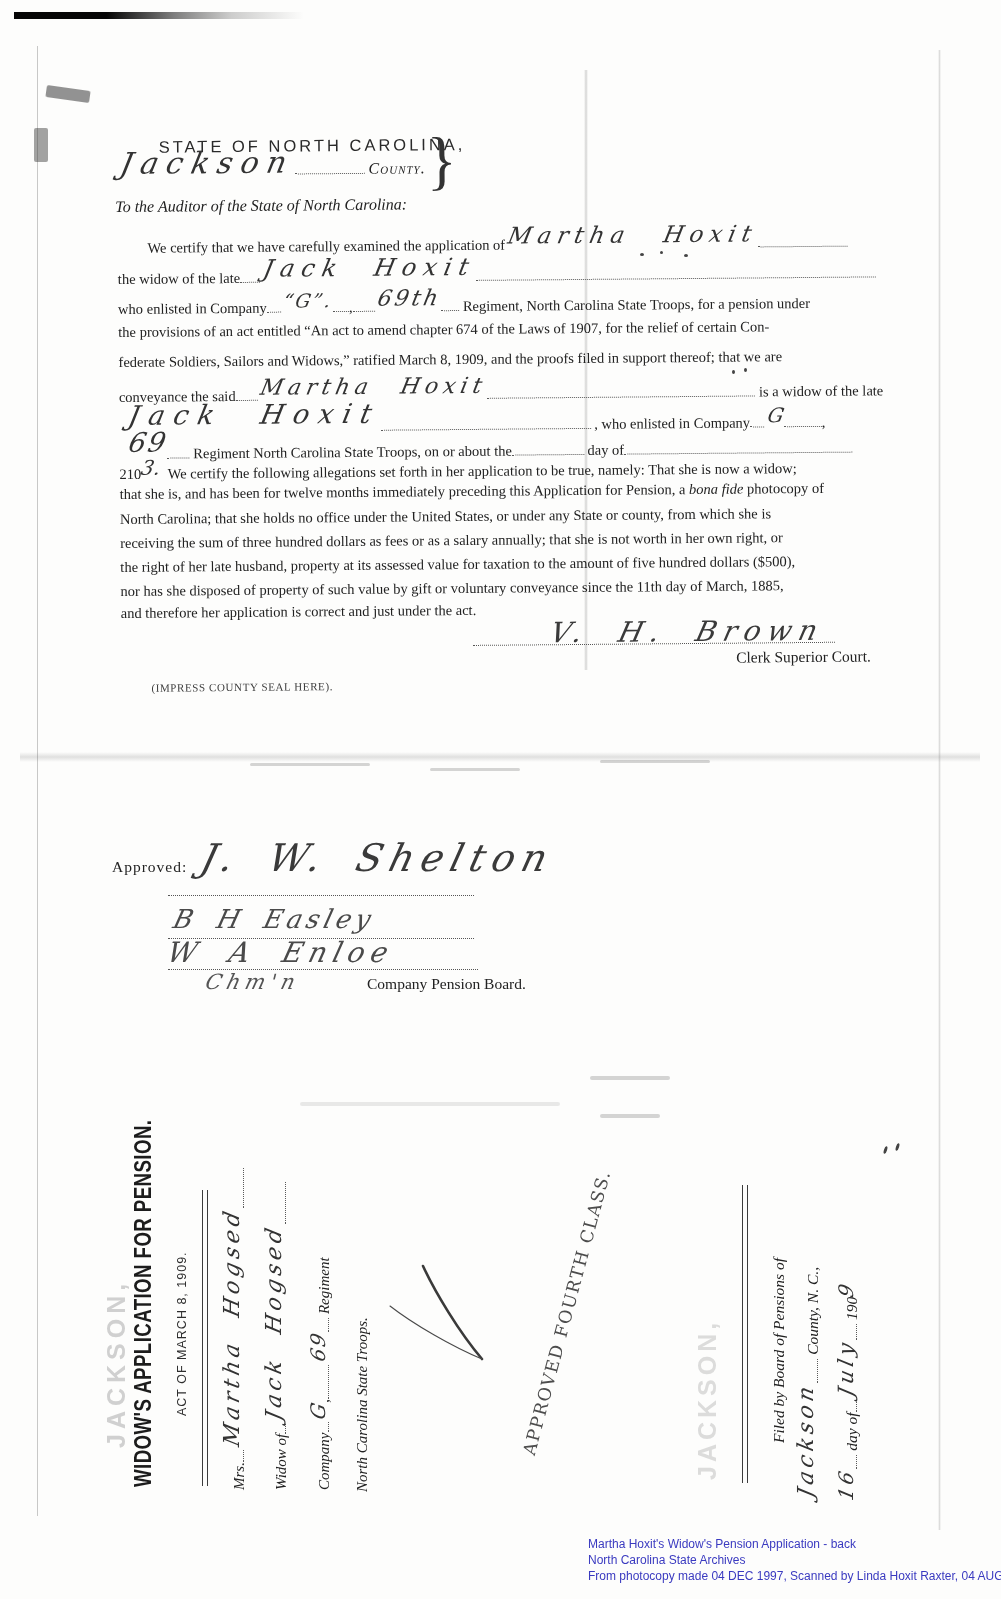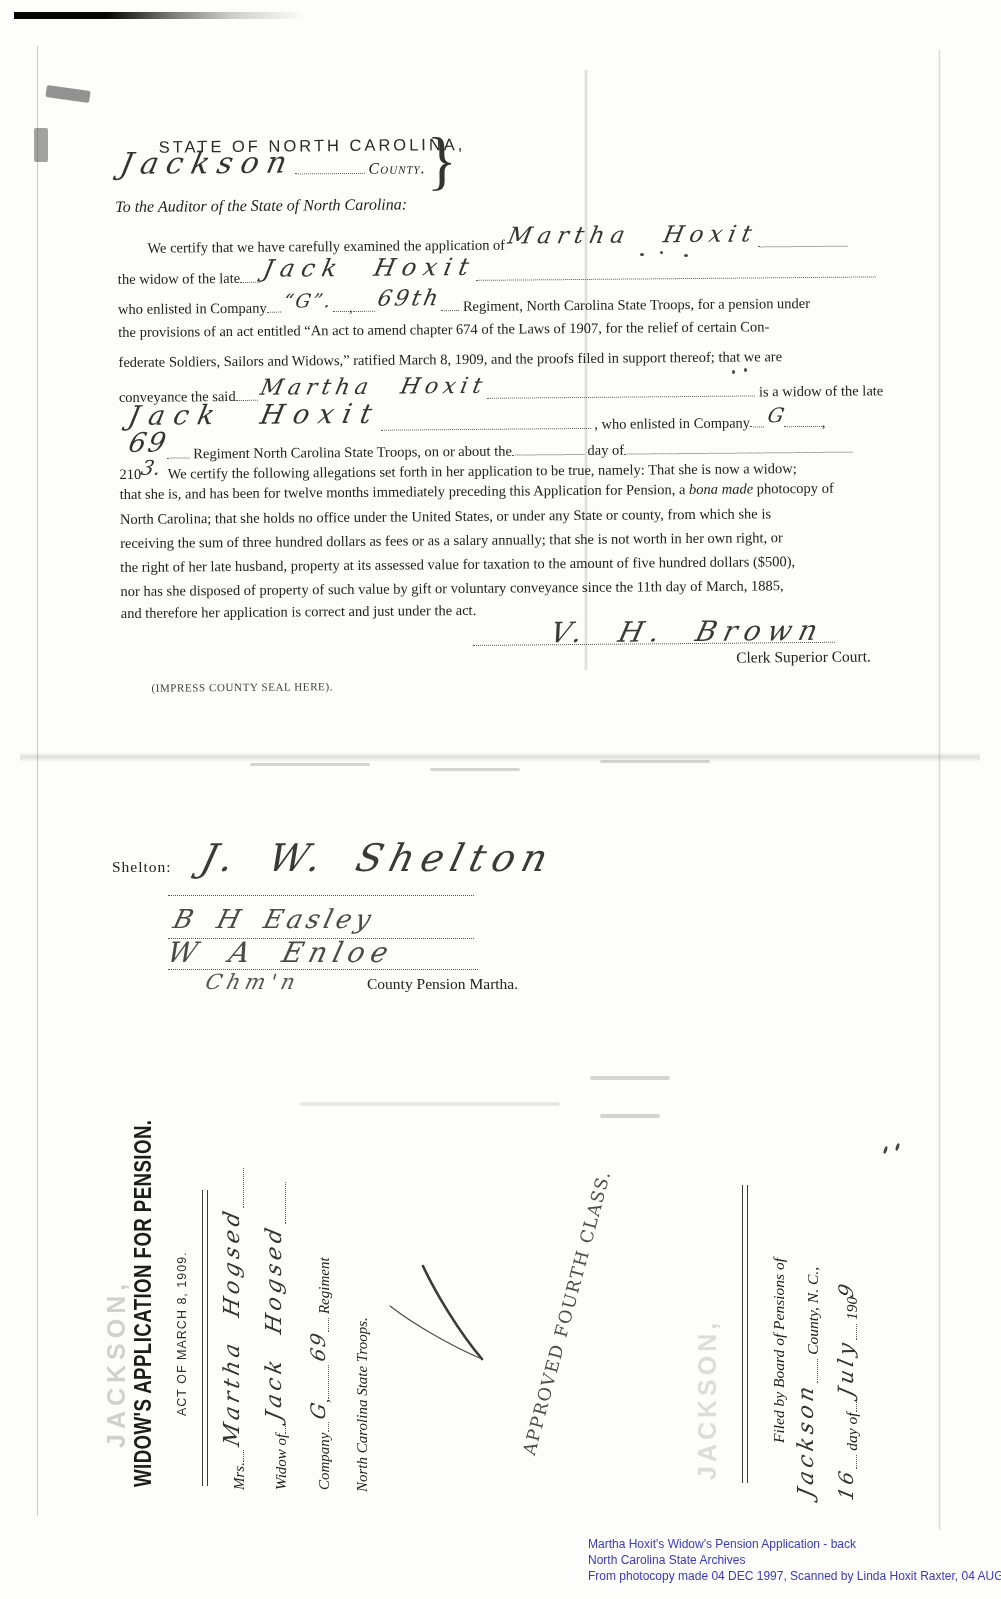--- a/index.html
+++ b/index.html
@@ -102,60 +102,60 @@
       <span>Regiment North Carolina State Troops, on or about the</span><span class="dots" style="width:72px;"></span>
       <span>day of</span><span class="dots" style="width:228px;"></span>
     </div>
 
     <div class="abs print" style="left:118px;top:460px;">
       <span>210</span><span class="hw" style="font-size:20px;top:-4px;">3.</span>&nbsp;&nbsp;<span>We certify the following allegations set forth in her application to be true, namely: That she is now a widow;</span>
     </div>
 
     <div class="abs print" style="left:118px;top:486px;">
       <span>that she is, and has been for twelve months immediately preceding this Application for Pension, a</span>
-      <span class="it">bona made</span>
+      <span class="it">bona fide</span>
       <span>photocopy of</span>
     </div>
 
     <div class="abs print" style="left:118px;top:511px;"><span>North Carolina; that she holds no office under the United States, or under any State or county, from which she is</span></div>
     <div class="abs print" style="left:118px;top:535px;"><span>receiving the sum of three hundred dollars as fees or as a salary annually; that she is not worth in her own right, or</span></div>
     <div class="abs print" style="left:118px;top:559px;"><span>the right of her late husband, property at its assessed value for taxation to the amount of five hundred dollars ($500),</span></div>
     <div class="abs print" style="left:118px;top:583px;"><span>nor has she disposed of property of such value by gift or voluntary conveyance since the 11th day of March, 1885,</span></div>
     <div class="abs print" style="left:118px;top:605px;"><span>and therefore her application is correct and just under the act.</span></div>
 
     <div class="abs" style="left:548px;top:620px;">
       <span class="sig" style="font-size:28px;letter-spacing:7px;word-spacing:14px;">V. H. Brown</span>
     </div>
     <div class="abs" style="left:470px;top:648px;width:362px;border-bottom:1.3px dotted #555;"></div>
     <div class="abs print" style="left:733px;top:654px;font-size:15.5px;"><span>Clerk Superior Court.</span></div>
 
     <div class="abs print" style="left:148px;top:682px;font-size:11px;letter-spacing:.6px;color:#3d3d3d;"><span>(IMPRESS COUNTY SEAL HERE).</span></div>
   </div>
 
-  <div class="abs print" style="left:112px;top:858px;font-size:15.5px;letter-spacing:1px;"><span>Shelton:</span></div>
+  <div class="abs print" style="left:112px;top:858px;font-size:15.5px;letter-spacing:1px;"><span>Approved:</span></div>
 
   <div class="abs" style="left:202px;top:836px;">
     <span class="sig" style="font-size:38px;letter-spacing:7px;word-spacing:10px;">J. W. Shelton</span>
   </div>
   <div class="abs" style="left:168px;top:895px;width:306px;border-bottom:1.3px dotted #555;"></div>
 
   <div class="abs" style="left:174px;top:904px;">
     <span class="sig" style="font-size:26px;letter-spacing:4px;word-spacing:8px;color:#4a4a4a;">B H Easley</span>
   </div>
   <div class="abs" style="left:168px;top:938px;width:306px;border-bottom:1.3px dotted #555;"></div>
 
   <div class="abs" style="left:168px;top:936px;">
     <span class="sig" style="font-size:28px;letter-spacing:6px;word-spacing:12px;color:#4a4a4a;">W A Enloe</span>
   </div>
   <div class="abs" style="left:168px;top:969px;width:310px;border-bottom:1.3px dotted #555;"></div>
 
   <div class="abs" style="left:206px;top:970px;">
     <span class="sig" style="font-size:21px;letter-spacing:5px;color:#555;">Chm'n</span>
   </div>
-  <div class="abs print" style="left:367px;top:975px;font-size:15.5px;"><span>County Pension Martha.</span></div>
+  <div class="abs print" style="left:367px;top:975px;font-size:15.5px;"><span>Company Pension Board.</span></div>
 
   <span class="rot ghost" style="left:102px;top:1448px;font-size:25px;letter-spacing:5px;"><span>JACKSON,</span></span>
 
   <span class="rot gothic" style="left:129px;top:1487px;font-size:24px;font-weight:bold;letter-spacing:0.5px;color:#1c1c1c;
                transform:rotate(-90deg) scaleX(0.78);"><span>WIDOW'S APPLICATION FOR PENSION.</span></span>
 
   <span class="rot gothic" style="left:175px;top:1416px;font-size:12.5px;letter-spacing:1px;color:#2e2e2e;"><span>ACT OF MARCH 8, 1909.</span></span>
 
   <div class="vline" style="left:202px;top:1190px;height:296px;"></div>
   <div class="vline" style="left:207px;top:1190px;height:296px;"></div>

